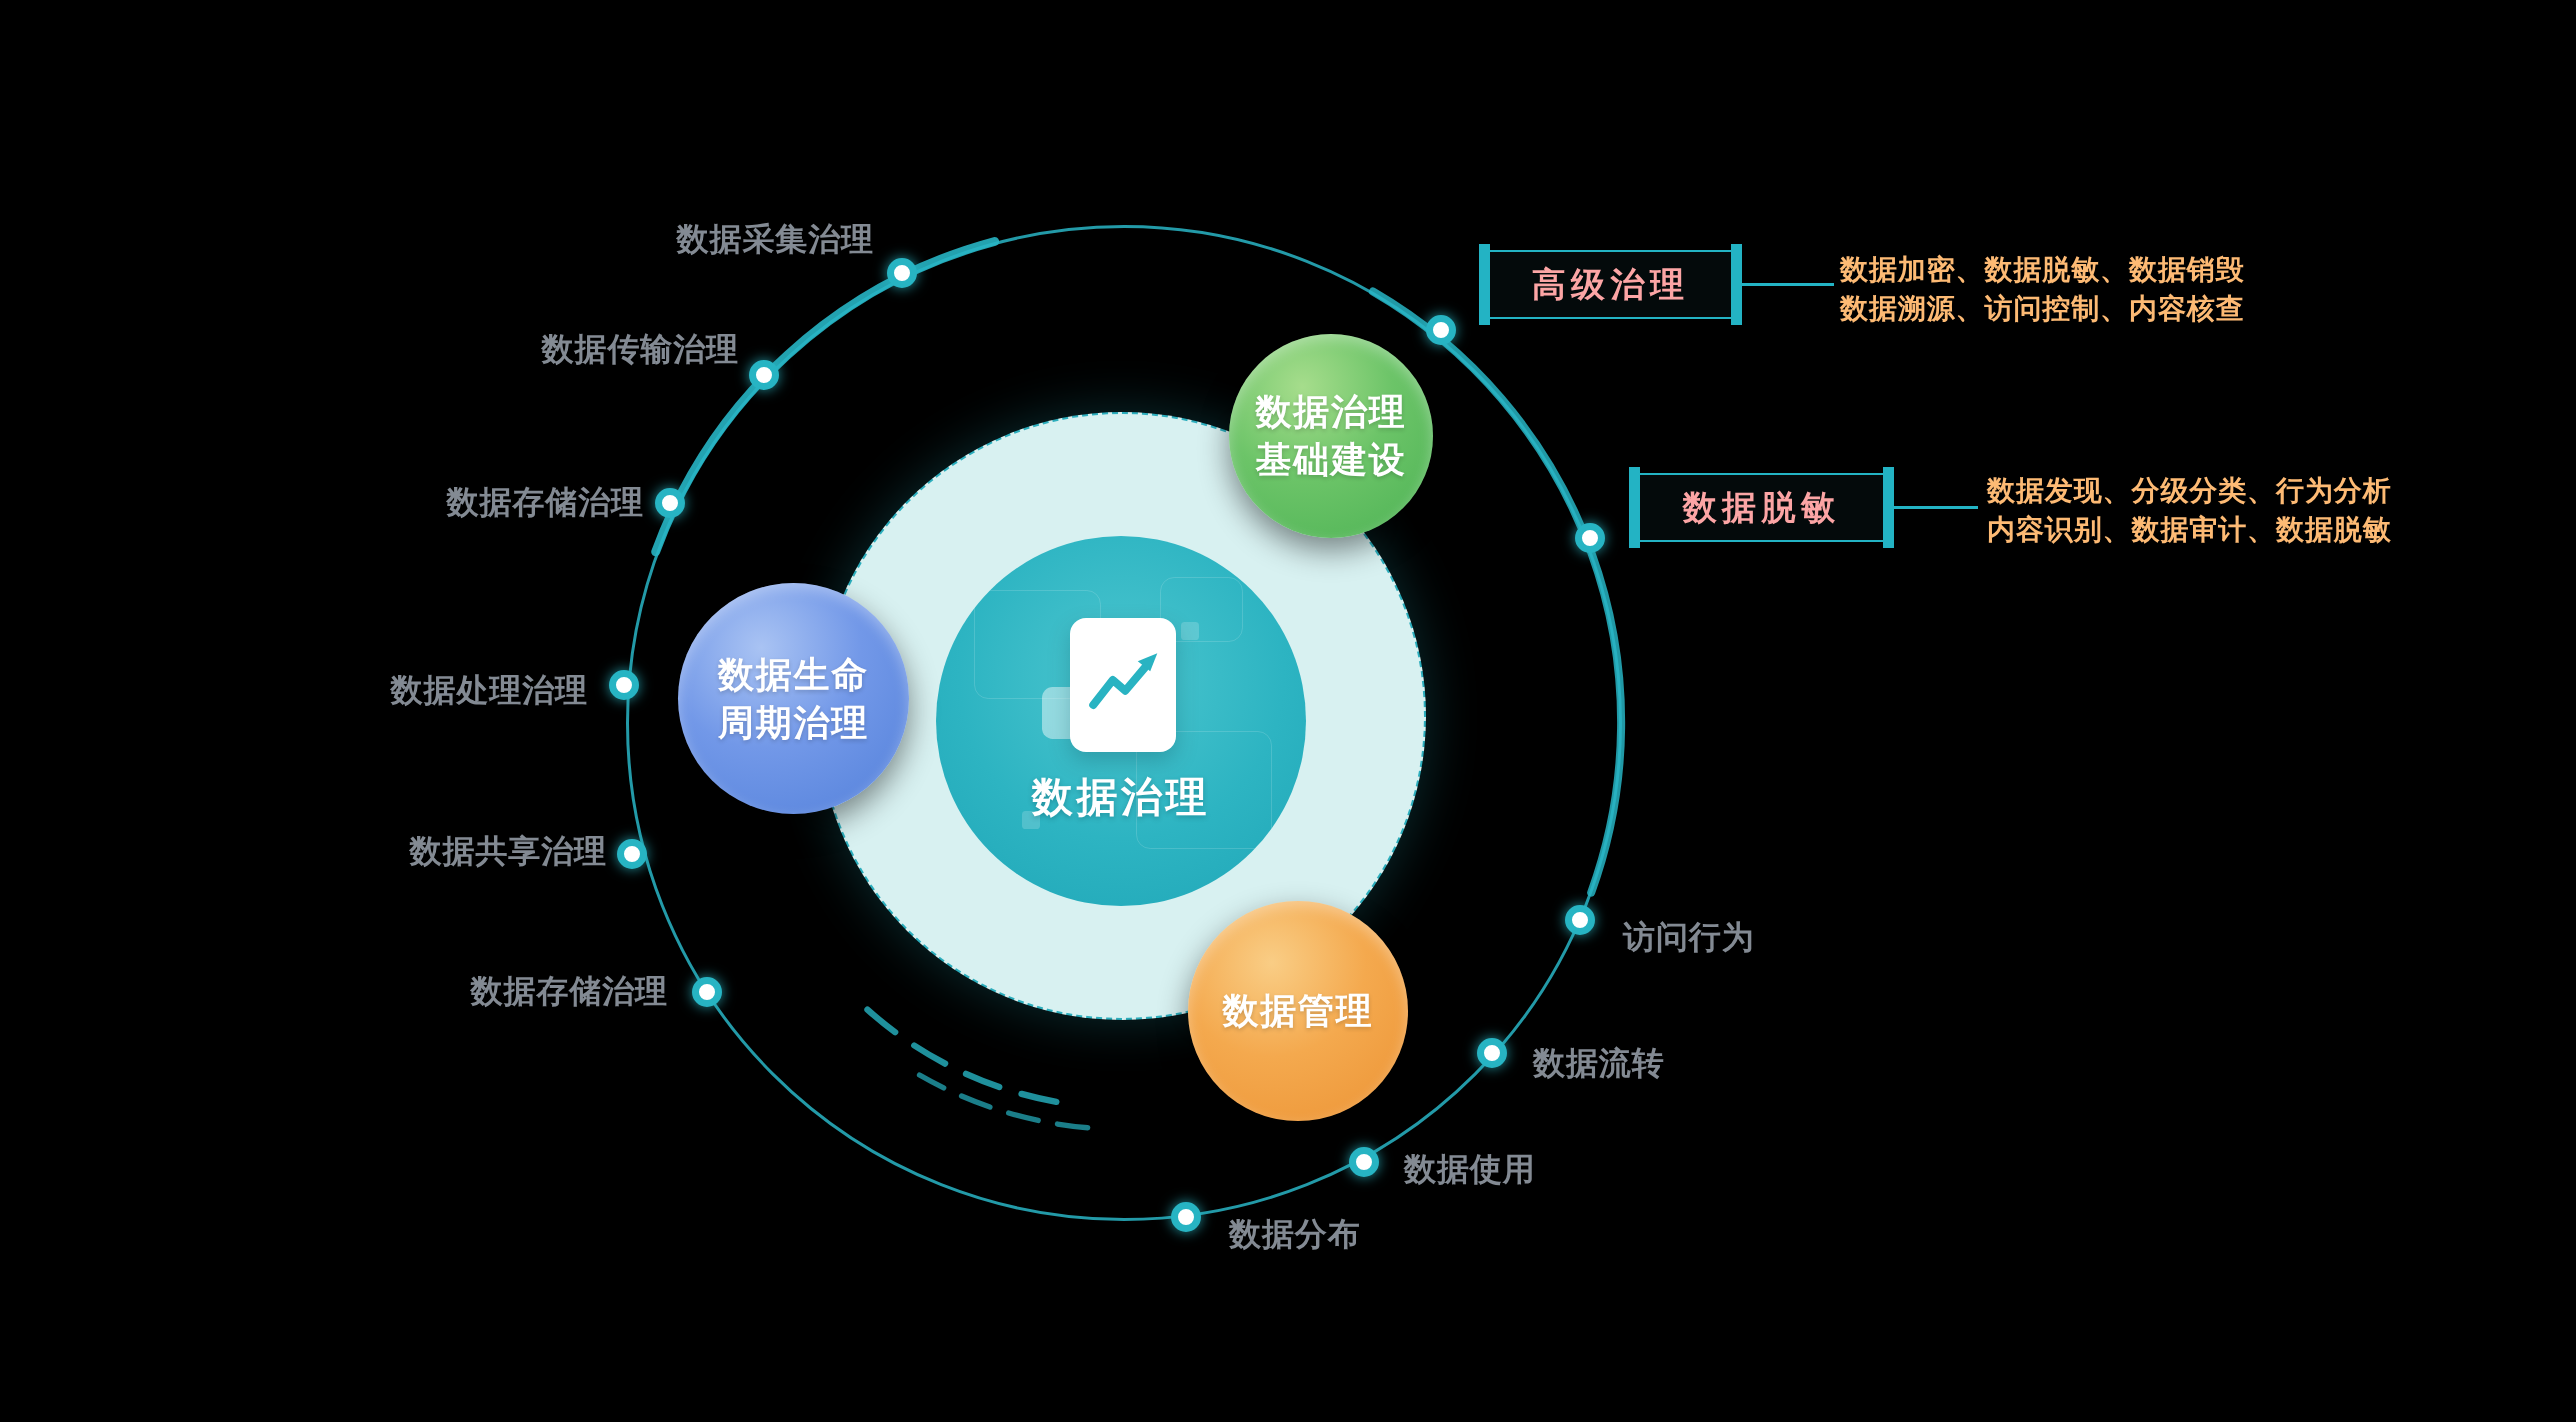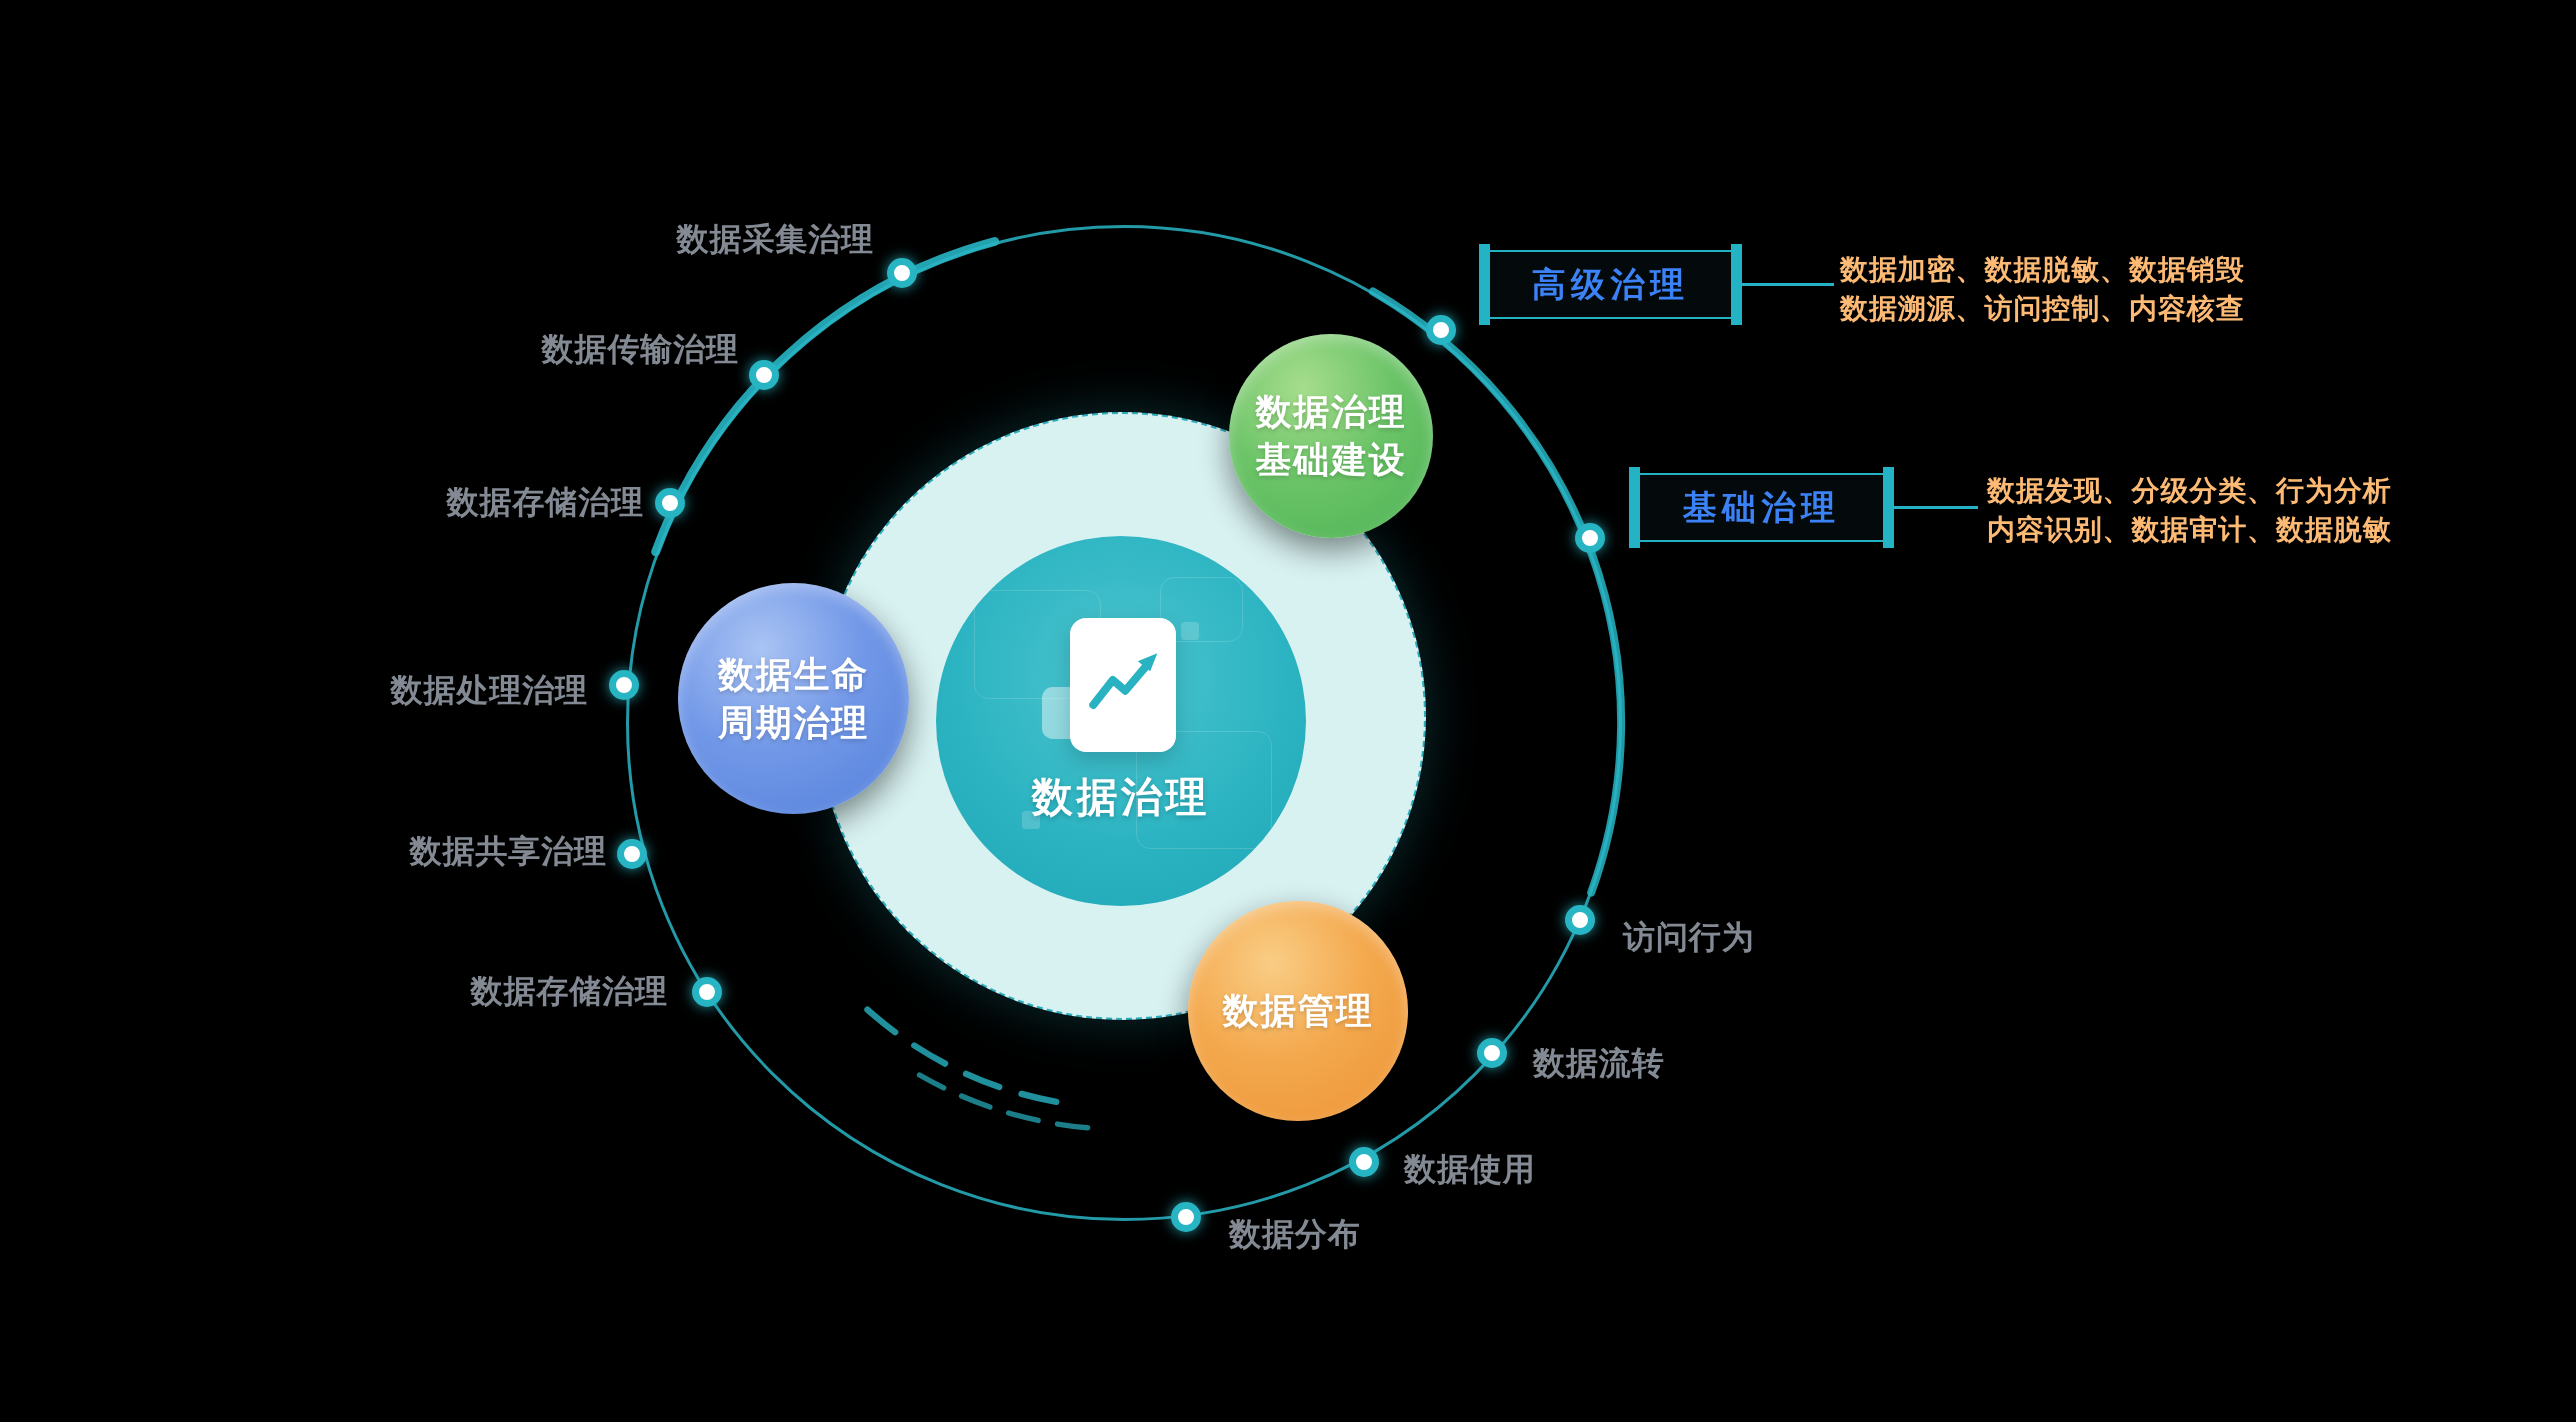--- a/index.html
+++ b/index.html
@@ -79,21 +79,21 @@
   .side-label{
     position:absolute;white-space:nowrap;color:#838a93;font-size:32px;font-weight:bold;
     letter-spacing:0.9px;
   }
   .side-label.end{transform:translate(-100%,-50%);}
   .side-label.start{transform:translateY(-50%);}
   
   .frame-box{
     position:absolute;border:2.7px solid #23b3c4;box-sizing:border-box;
     display:flex;align-items:center;justify-content:center;
-    color:#3b82f6;font-size:34px;font-weight:bold;letter-spacing:5.4px;
+    color:#fca5a5;font-size:34px;font-weight:bold;letter-spacing:5.4px;
     background:rgba(16,40,44,.25);
   }
   .frame-box::before,.frame-box::after{
     content:"";position:absolute;top:-8px;bottom:-8px;width:10.7px;background:#23b3c4;
   }
   .frame-box::before{left:-10.7px;}
   .frame-box::after{right:-10.7px;}
   .connector{position:absolute;height:2.7px;background:#23b3c4;}
   .desc{
     position:absolute;color:#fdba74;font-size:28px;line-height:39px;white-space:nowrap;
@@ -176,21 +176,21 @@
   <div class="frame-box" style="left:1488px;top:250px;width:245px;height:69px;">
     <span>高级治理</span>
   </div>
   <div class="connector" style="left:1739px;top:283px;width:95px;"></div>
   <div class="desc" style="left:1840px;top:250px;">
     <div>数据加密、数据脱敏、数据销毁</div>
     <div>数据溯源、访问控制、内容核查</div>
   </div>
 
   <div class="frame-box" style="left:1638px;top:473px;width:247px;height:69px;">
-    <span>基础治理</span>
+    <span>数据脱敏</span>
   </div>
   <div class="connector" style="left:1887px;top:506px;width:91px;"></div>
   <div class="desc" style="left:1987px;top:471px;">
     <div>数据发现、分级分类、行为分析</div>
     <div>内容识别、数据审计、数据脱敏</div>
   </div>
 
 </div>
 
 

